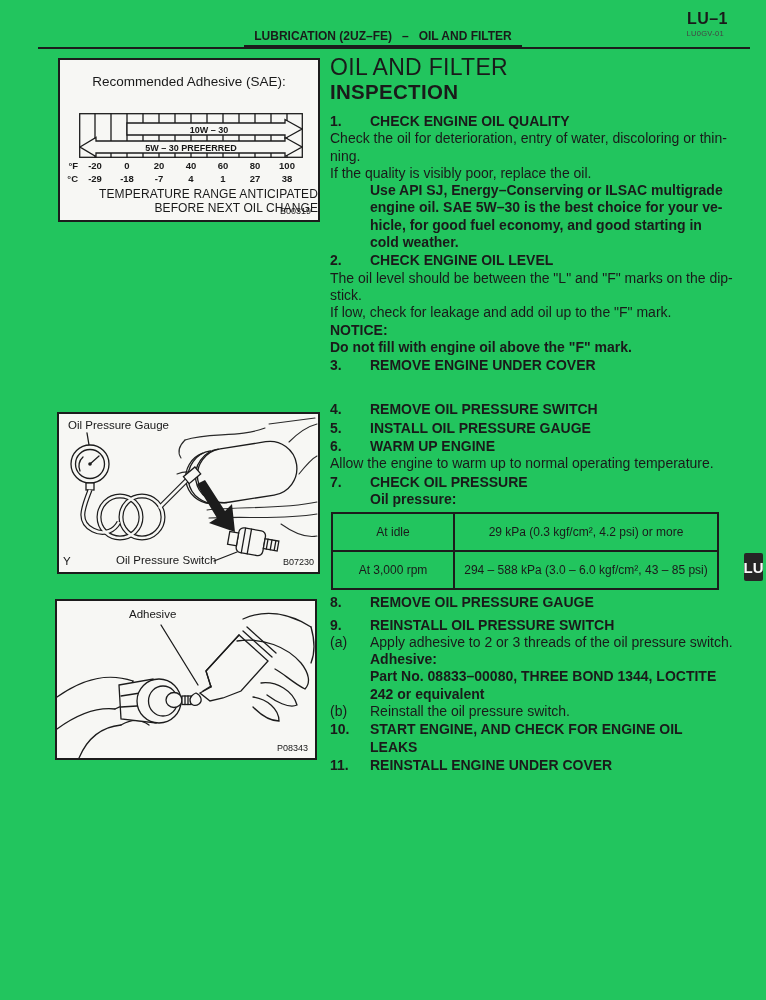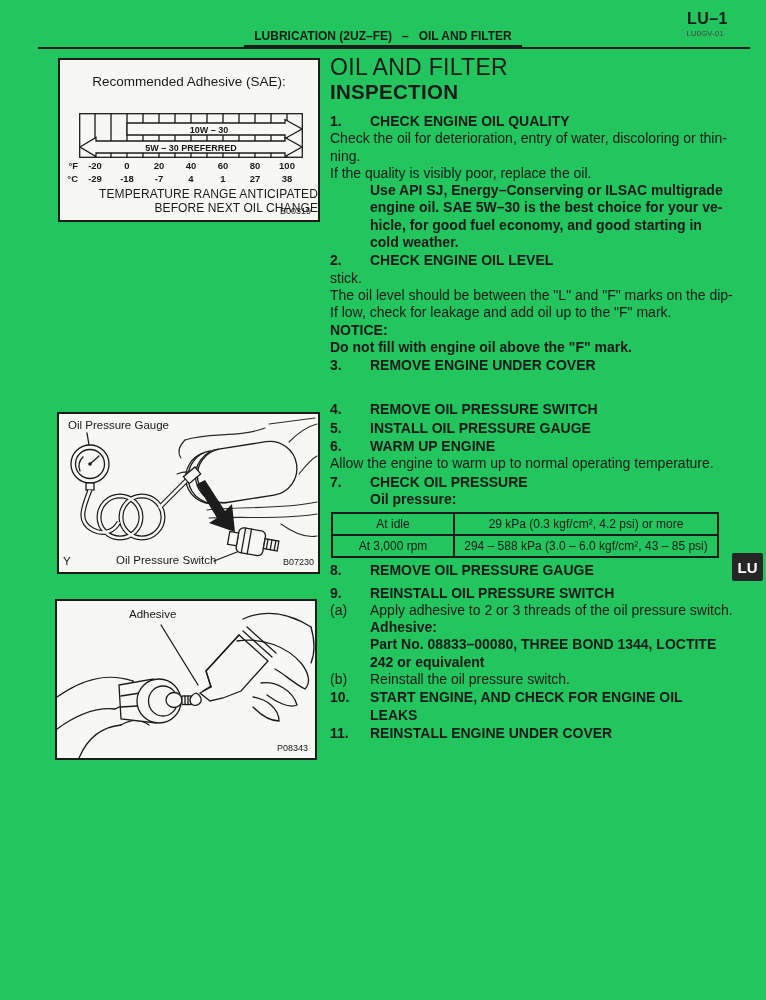--- a/index.html
+++ b/index.html
@@ -8,21 +8,21 @@
     background:#22c55e; color:#1a1a1a; overflow:hidden;
     font-family:"Liberation Sans", sans-serif;
   }
   
   .pageno {position:absolute; top:10px; right:38px; font-size:16px; font-weight:bold; letter-spacing:.5px;}
   .runhead {position:absolute; top:29px; left:0; width:100%; text-align:center; font-size:12px; font-weight:bold;}
   .runhead span {white-space:pre; border-bottom:2px solid #1c1c1c; padding:0 10px 2px;}
   .headrule {position:absolute; top:47px; left:38px; right:16px; border-top:2px solid #1c1c1c;}
   
   .lu-tab {
-    position:absolute; top:553px; right:3px; width:31px; height:28px;
+    position:absolute; top:553px; right:3px; width:19px; height:28px;
     background:#262626; color:#fafafa; font-weight:bold; font-size:15px;
     display:flex; align-items:center; justify-content:center; border-radius:2px;
   }
   
   .fig {position:absolute; border:2px solid #1c1c1c; box-sizing:border-box; background:#f7f7f4;}
   .fig1 {left:58px; top:58px; width:262px; height:164px;}
   .fig2 {left:57px; top:412px; width:263px; height:162px;}
   .fig3 {left:55px; top:599px; width:262px; height:161px;}
   .fig svg {position:absolute; left:0; top:0; width:100%; height:100%;}
   .fig1-title {position:absolute; left:0; top:14px; width:100%; text-align:center; font-size:13.5px;}
@@ -54,21 +54,21 @@
   .sn {width:40px; flex:none;}
   .line {}
   .bl {font-weight:bold;}
   .spec {margin-left:40px; font-weight:bold;}
   .sub {display:flex;}
   .sub .sn {font-weight:normal;}
   .h2line {margin-left:40px; font-weight:bold;}
   .gap-lg {margin-top:27px;}
   .gap-sm {margin-top:5px;}
   .ptable {border-collapse:collapse; width:388px; margin:4px 0 4px 1px; font-size:12px;}
-  .ptable td {border:2px solid #1c1c1c; height:20px; text-align:center; padding:0 4px;}
+  .ptable td {border:2px solid #1c1c1c; height:20px; text-align:center; padding:8px 4px;}
   .ptable .c1 {width:112px;}
 </style>
 </head>
 <body>
 
 <div class="page">
 
   <div class="pageno">LU–1</div>
   <div class="runhead"><span>LUBRICATION (2UZ–FE)   –   OIL AND FILTER</span></div>
   <div class="headrule"></div>
@@ -236,22 +236,22 @@
     <div class="line">If the quality is visibly poor, replace the oil.</div>
     <div class="spec">Use API SJ, Energy–Conserving or ILSAC multigrade</div>
     <div class="spec">engine oil. SAE 5W–30 is the best choice for your ve-</div>
     <div class="spec">hicle, for good fuel economy, and good starting in</div>
     <div class="spec">cold weather.</div>
 
     <div class="step">
       <span class="sn">2.</span>
       <span>CHECK ENGINE OIL LEVEL</span>
     </div>
+    <div class="line">The oil level should be between the "L" and "F" marks on the dip-</div>
     <div class="line">stick.</div>
-    <div class="line">The oil level should be between the "L" and "F" marks on the dip-</div>
     <div class="line">If low, check for leakage and add oil up to the "F" mark.</div>
     <div class="line bl">NOTICE:</div>
     <div class="line bl">Do not fill with engine oil above the "F" mark.</div>
 
     <div class="step">
       <span class="sn">3.</span>
       <span>REMOVE ENGINE UNDER COVER</span>
     </div>
 
     <div class="step gap-lg">

